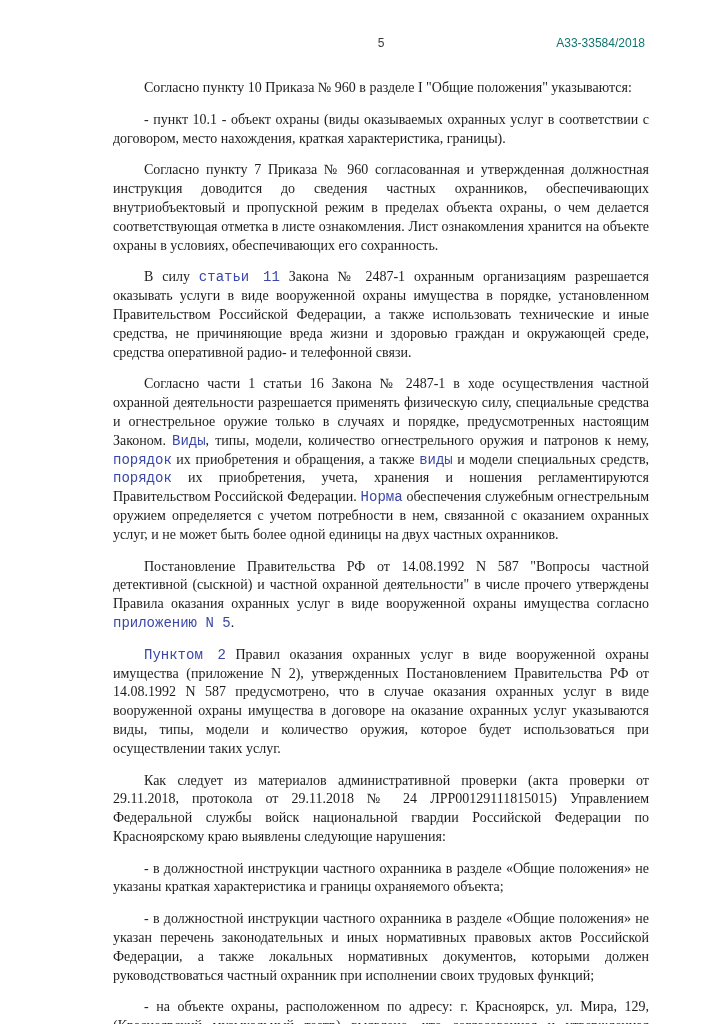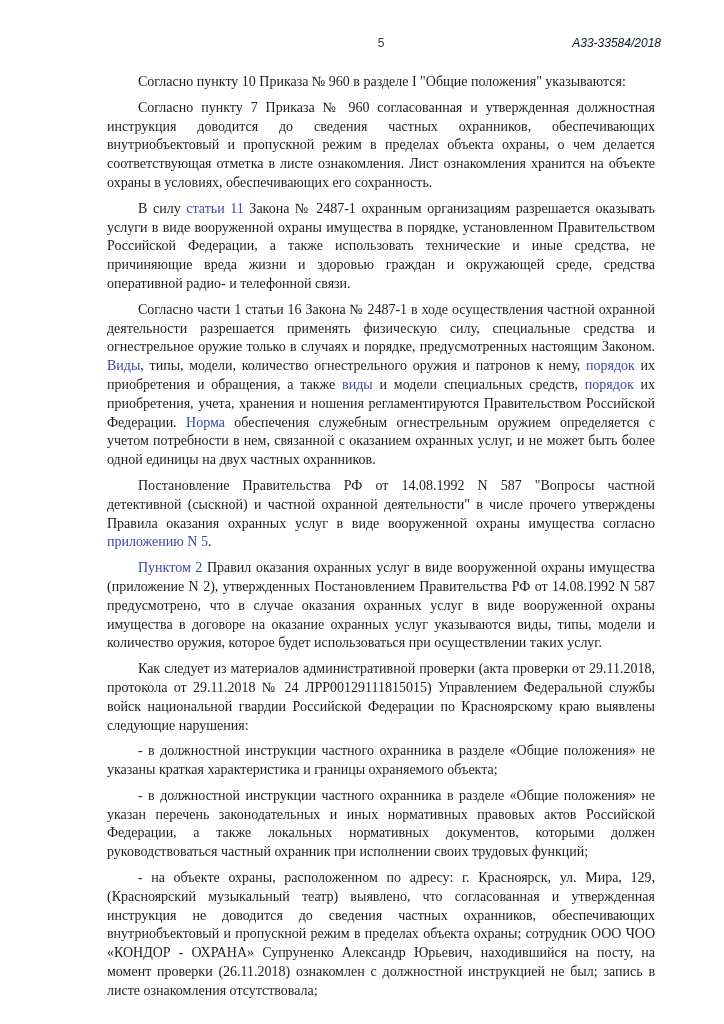--- a/index.html
+++ b/index.html
@@ -16,54 +16,55 @@
     top: 36px;
     left: 381px;
     transform: translateX(-50%);
     font-family: "Liberation Sans", sans-serif;
     font-size: 12px;
     color: #3a3a3a;
   }
   .header-casenum {
     position: absolute;
     top: 36px;
-    right: 63px;
+    right: 79px;
     font-family: "Liberation Sans", sans-serif;
     font-size: 12px;
-    color: #0f172a;
-    font-style: italic;
+    color: #0f766e;
   }
   .doc-body {
     position: absolute;
     top: 66px;
     left: 100px;
     width: 562px;
     font-family: "Liberation Serif", "DejaVu Serif", serif;
     font-size: 14px;
     line-height: 18.8px;
     color: var(--text-color, #1c1c1c);
     text-align: justify;
   }
   .doc-body p {
-    margin: 7px;
+    margin: 13px;
     text-indent: 31px;
   }
   .doc-link {
     color: var(--link-color, #3a47a8);
     cursor: pointer;
+    font-family: Liberation Mono, monospace;
   }
 </style>
 </head>
 <body>
 
 <div class="page">
   <span class="header-pagenum">5</span>
   <span class="header-casenum">А33-33584/2018</span>
   <div class="doc-body" id="doc-body">
       <p><span>Согласно пункту 10 Приказа № 960 в разделе I "Общие положения" указываются:</span></p>
+      <p><span>- пункт 10.1 - объект охраны (виды оказываемых охранных услуг в соответствии с договором, место нахождения, краткая характеристика, границы).</span></p>
       <p><span>Согласно пункту 7 Приказа № 960 согласованная и утвержденная должностная инструкция доводится до сведения частных охранников, обеспечивающих внутриобъектовый и пропускной режим в пределах объекта охраны, о чем делается соответствующая отметка в листе ознакомления. Лист ознакомления хранится на объекте охраны в условиях, обеспечивающих его сохранность.</span></p>
       <p><span>В силу </span><span class="doc-link">статьи 11</span><span> Закона № 2487-1 охранным организациям разрешается оказывать услуги в виде вооруженной охраны имущества в порядке, установленном Правительством Российской Федерации, а также использовать технические и иные средства, не причиняющие вреда жизни и здоровью граждан и окружающей среде, средства оперативной радио- и телефонной связи.</span></p>
       <p><span>Согласно части 1 статьи 16 Закона № 2487-1 в ходе осуществления частной охранной деятельности разрешается применять физическую силу, специальные средства и огнестрельное оружие только в случаях и порядке, предусмотренных настоящим Законом. </span><span class="doc-link">Виды</span><span>, типы, модели, количество огнестрельного оружия и патронов к нему, </span><span class="doc-link">порядок</span><span> их приобретения и обращения, а также </span><span class="doc-link">виды</span><span> и модели специальных средств, </span><span class="doc-link">порядок</span><span> их приобретения, учета, хранения и ношения регламентируются Правительством Российской Федерации. </span><span class="doc-link">Норма</span><span> обеспечения служебным огнестрельным оружием определяется с учетом потребности в нем, связанной с оказанием охранных услуг, и не может быть более одной единицы на двух частных охранников.</span></p>
       <p><span>Постановление Правительства РФ от 14.08.1992 N 587 "Вопросы частной детективной (сыскной) и частной охранной деятельности" в числе прочего утверждены Правила оказания охранных услуг в виде вооруженной охраны имущества согласно </span><span class="doc-link">приложению N 5</span><span>.</span></p>
       <p><span class="doc-link">Пунктом 2</span><span> Правил оказания охранных услуг в виде вооруженной охраны имущества (приложение N 2), утвержденных Постановлением Правительства РФ от 14.08.1992 N 587 предусмотрено, что в случае оказания охранных услуг в виде вооруженной охраны имущества в договоре на оказание охранных услуг указываются виды, типы, модели и количество оружия, которое будет использоваться при осуществлении таких услуг.</span></p>
       <p><span>Как следует из материалов административной проверки (акта проверки от 29.11.2018, протокола от 29.11.2018 № 24 ЛРР00129111815015) Управлением Федеральной службы войск национальной гвардии Российской Федерации по Красноярскому краю выявлены следующие нарушения:</span></p>
       <p><span>- в должностной инструкции частного охранника в разделе «Общие положения» не указаны краткая характеристика и границы охраняемого объекта;</span></p>
       <p><span>- в должностной инструкции частного охранника в разделе «Общие положения» не указан перечень законодательных и иных нормативных правовых актов Российской Федерации, а также локальных нормативных документов, которыми должен руководствоваться частный охранник при исполнении своих трудовых функций;</span></p>
       <p><span>- на объекте охраны, расположенном по адресу: г. Красноярск, ул. Мира, 129, (Красноярский музыкальный театр) выявлено, что согласованная и утвержденная инструкция не доводится до сведения частных охранников, обеспечивающих внутриобъектовый и пропускной режим в пределах объекта охраны; сотрудник ООО ЧОО «КОНДОР - ОХРАНА» Супруненко Александр Юрьевич, находившийся на посту, на момент проверки (26.11.2018) ознакомлен с должностной инструкцией не был; запись в листе ознакомления отсутствовала;</span></p>
     </div>

